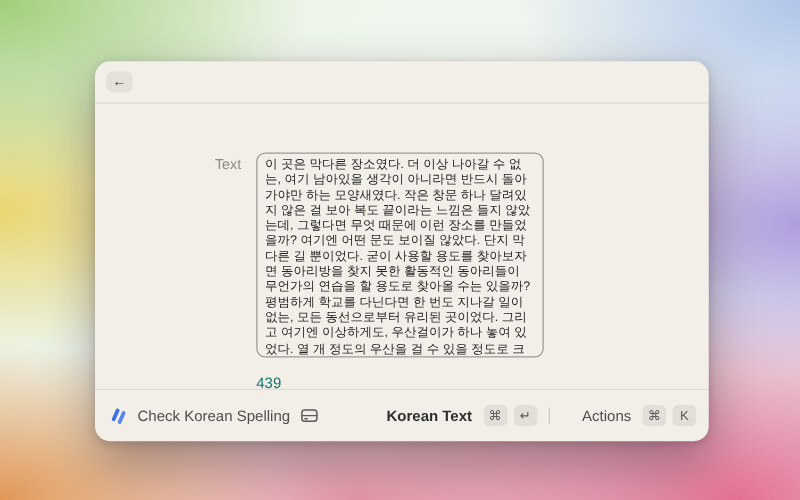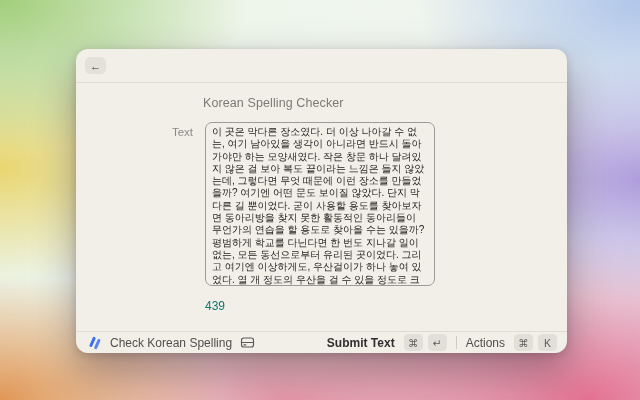--- a/index.html
+++ b/index.html
@@ -51,34 +51,34 @@
   .textbox::after {
     content: ""; display: inline-block; width: 1px; height: 10px;
     background: #1a1a1a; vertical-align: -1px; margin-left: 1px;
   }
   .label-chars { top: 252px; }
   .chars-value {
     position: absolute; left: 129px; top: 250px;
     font-size: 12px; color: #0f766e;
   }
   .footer {
-    position: absolute; left: 0; bottom: 0; width: 100%; height: 22px;
+    position: absolute; left: 0; bottom: 0; width: 100%; height: 42px;
     border-top: 1px solid rgba(0,0,0,0.08);
     display: flex; align-items: center; padding: 0 10px 0 12px;
   }
   .footer-left { display: flex; align-items: center; gap: 8px; }
   .cmd-name { font-size: 12px; color: #4f4f4f; }
   .spacer { flex: 1; }
   .footer-right { display: flex; align-items: center; }
   .action-btn {
     display: flex; align-items: center; gap: 5px;
     background: none; border: none; cursor: pointer; font-family: inherit; padding: 0;
   }
   .submit-label { font-size: 12px; font-weight: 700; color: #2f2f2f; }
-  .actions-label { font-size: 12px; color: #4f4f4f; }
+  .actions-label { font-size: 12px; color: #4f4f4f; margin-left: 17px; }
   .keycap {
     display: inline-flex; align-items: center; justify-content: center;
     min-width: 19px; height: 17px; padding: 0 3px;
     background: #e2dfd8; border-radius: 4.5px;
     font-size: 10.5px; color: #5c5c5c;
   }
   .kc-gap { margin-left: 4px; }
   .vdivider { width: 1px; height: 13px; background: rgba(0,0,0,0.15); margin: 0 9px; }
   .icon-svg { display: block; }
 </style>
@@ -86,21 +86,20 @@
 <body>
 
 <div class="window">
 
   <div class="header">
     <button class="back-btn">
       <span>←</span>
     </button>
   </div>
 
-  <div class="page-title">Korean Spelling Checker</div>
 
   <div class="field-label label-text">Text</div>
 
   <div class="textbox">이 곳은 막다른 장소였다. 더 이상 나아갈 수 없는, 여기 남아있을 생각이 아니라면 반드시 돌아가야만 하는 모양새였다. 작은 창문 하나 달려있지 않은 걸 보아 복도 끝이라는 느낌은 들지 않았는데, 그렇다면 무엇 때문에 이런 장소를 만들었을까? 여기엔 어떤 문도 보이질 않았다. 단지 막다른 길 뿐이었다. 굳이 사용할 용도를 찾아보자면 동아리방을 찾지 못한 활동적인 동아리들이 무언가의 연습을 할 용도로 찾아올 수는 있을까? 평범하게 학교를 다닌다면 한 번도 지나갈 일이 없는, 모든 동선으로부터 유리된 곳이었다. 그리고 여기엔 이상하게도, 우산걸이가 하나 놓여 있었다. 열 개 정도의 우산을 걸 수 있을 정도로 크기가 꽤 있는 우산걸이었다. 우산걸이의 왼쪽 끝에서 조금 오른쪽에는, 우산 하나가 걸려 있었다. 중간 크기의 검정색 장우산이. 비가 오지 않은 지 벌써 두 달 여가 지났다.</div>
 
   <div class="chars-value">439</div>
 
   <div class="footer">
     <div class="footer-left">
       <span>
@@ -118,21 +117,21 @@
           <line x1="1.6" y1="8" x2="14.4" y2="8"></line>
           <line x1="4.2" y1="10.6" x2="6.2" y2="10.6"></line>
         </svg>
       </span>
     </div>
 
     <div class="spacer"></div>
 
     <div class="footer-right">
       <button class="action-btn">
-        <span class="submit-label">Submit Text</span>
+        <span class="submit-label">Korean Text</span>
         <span class="keycap kc-gap">⌘</span>
         <span class="keycap">↵</span>
       </button>
       <span class="vdivider"></span>
       <button class="action-btn">
         <span class="actions-label">Actions</span>
         <span class="keycap kc-gap">⌘</span>
         <span class="keycap">K</span>
       </button>
     </div>

